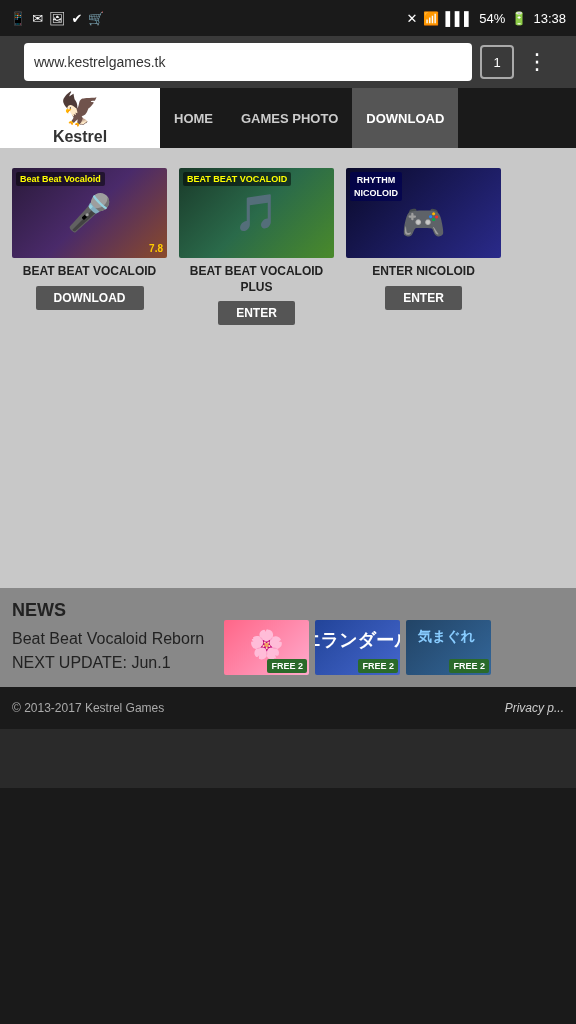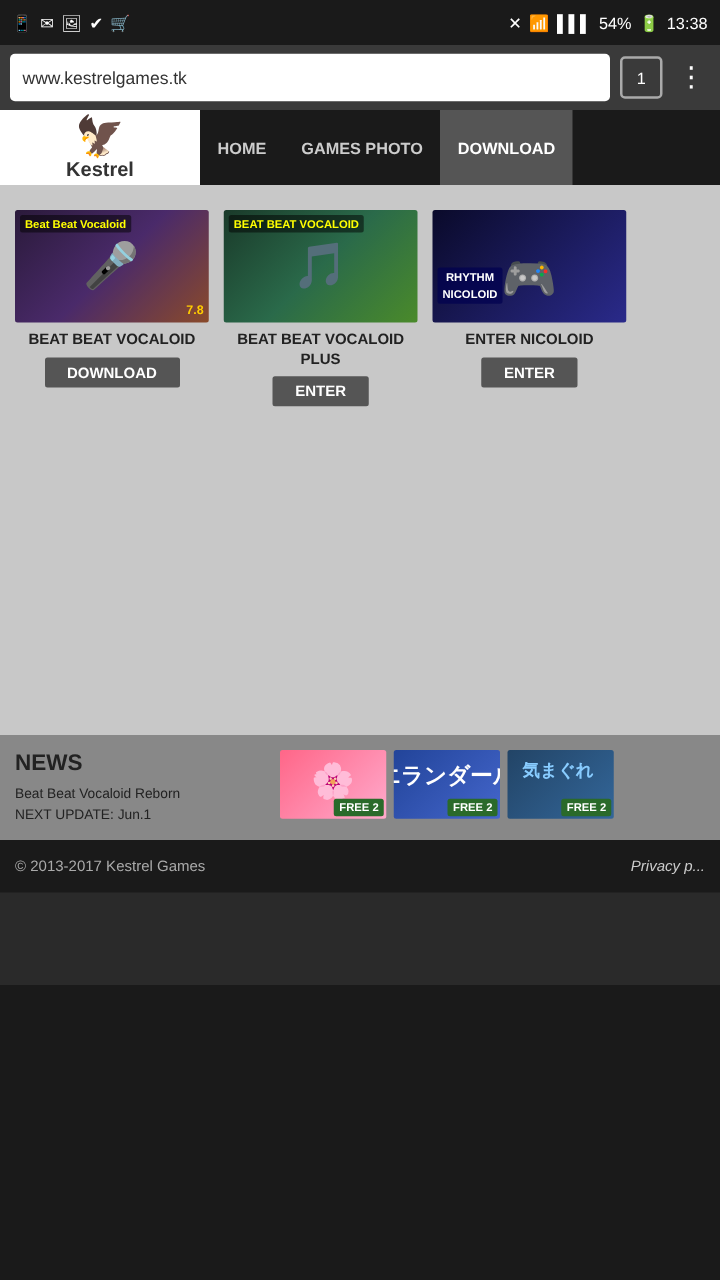--- a/index.html
+++ b/index.html
@@ -19,21 +19,21 @@
     }
     .status-icons { display: flex; align-items: center; gap: 6px; }
     .status-right { display: flex; align-items: center; gap: 6px; font-size: 13px; }
 
     
     .browser-bar {
       background: #3a3a3a;
       height: 52px;
       display: flex;
       align-items: center;
-      padding: 6px 8px;
+      padding: 6px 24px;
       gap: 8px;
     }
     .url-bar {
       flex: 1;
       background: white;
       border-radius: 4px;
       height: 38px;
       display: flex;
       align-items: center;
       padding: 0 10px;
@@ -180,34 +180,34 @@
       font-weight: 900;
       font-style: italic;
       text-shadow: 2px 2px 4px rgba(255,255,255,0.3);
     }
 
     
     .news-section {
       background: #888;
       padding: 12px;
       display: flex;
-      align-items: flex-start;
+      align-items: flex-end;
       gap: 12px;
     }
     .news-text-area {
       flex: 0 0 200px;
     }
     .news-title {
       font-size: 18px;
       font-weight: bold;
       color: #222;
       margin-bottom: 6px;
     }
     .news-item {
-      font-size: 11px;
+      font-size: 16px;
       color: #222;
       line-height: 1.5;
     }
     .news-images {
       display: flex;
       gap: 6px;
       flex: 1;
     }
     .news-thumb {
       width: 85px;
@@ -324,21 +324,21 @@
             <span style="font-size:36px;">🎵</span>
           </div>
         </div>
         <div class="game-title">BEAT BEAT VOCALOID PLUS</div>
         <button class="game-btn">ENTER</button>
       </div>
 
       <div class="game-card">
         <div class="game-thumbnail thumb-rn">
           <div class="thumb-content">
-            <span style="font-size:9px; color:#ffffff; background:rgba(0,0,80,0.7); padding:2px 4px; position:absolute; top:4px; left:4px; border-radius:2px; text-align:center; line-height:1.4;margin-top:42px;">RHYTHM<br>NICOLOID</span>
+            <span style="font-size:9px; color:#ffffff; background:rgba(0,0,80,0.7); padding:2px 4px; position:absolute; top:4px; left:4px; border-radius:2px; text-align:center; line-height:1.4;">RHYTHM<br>NICOLOID</span>
             <span style="font-size:36px; margin-top:20px;">🎮</span>
           </div>
         </div>
         <div class="game-title">ENTER NICOLOID</div>
         <button class="game-btn">ENTER</button>
       </div>
 
 
     </div>
   </div>

